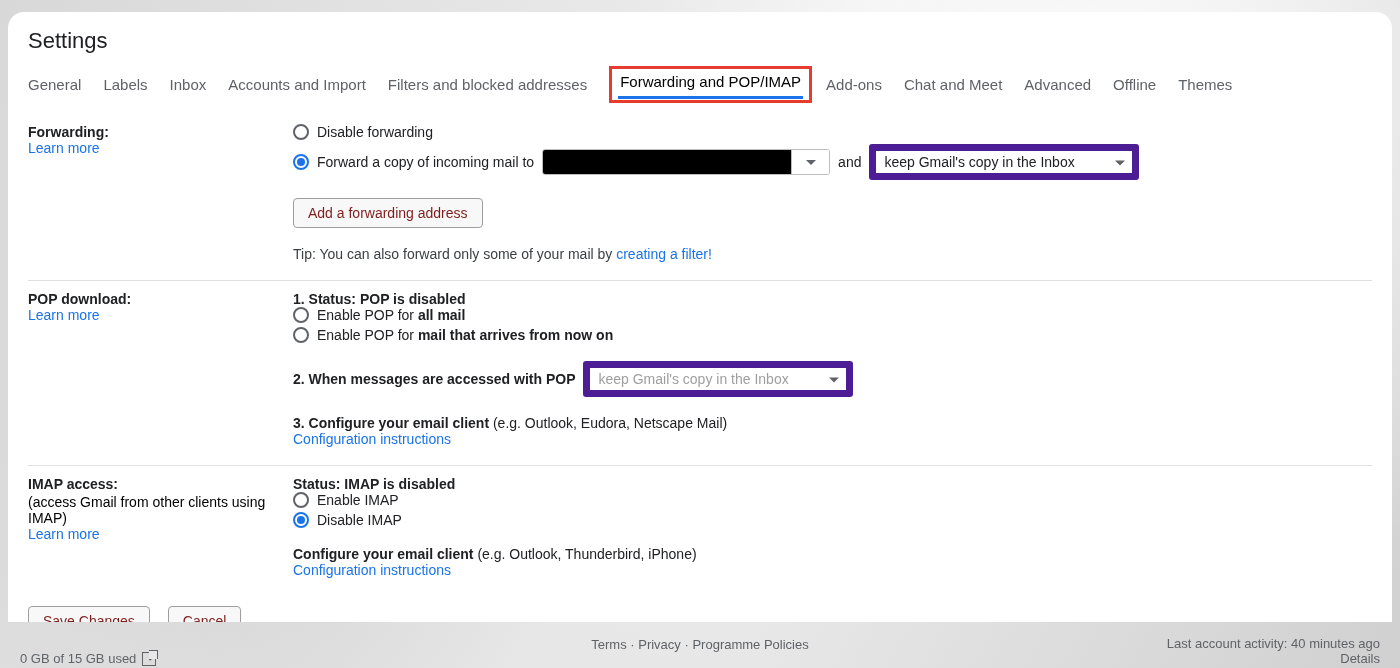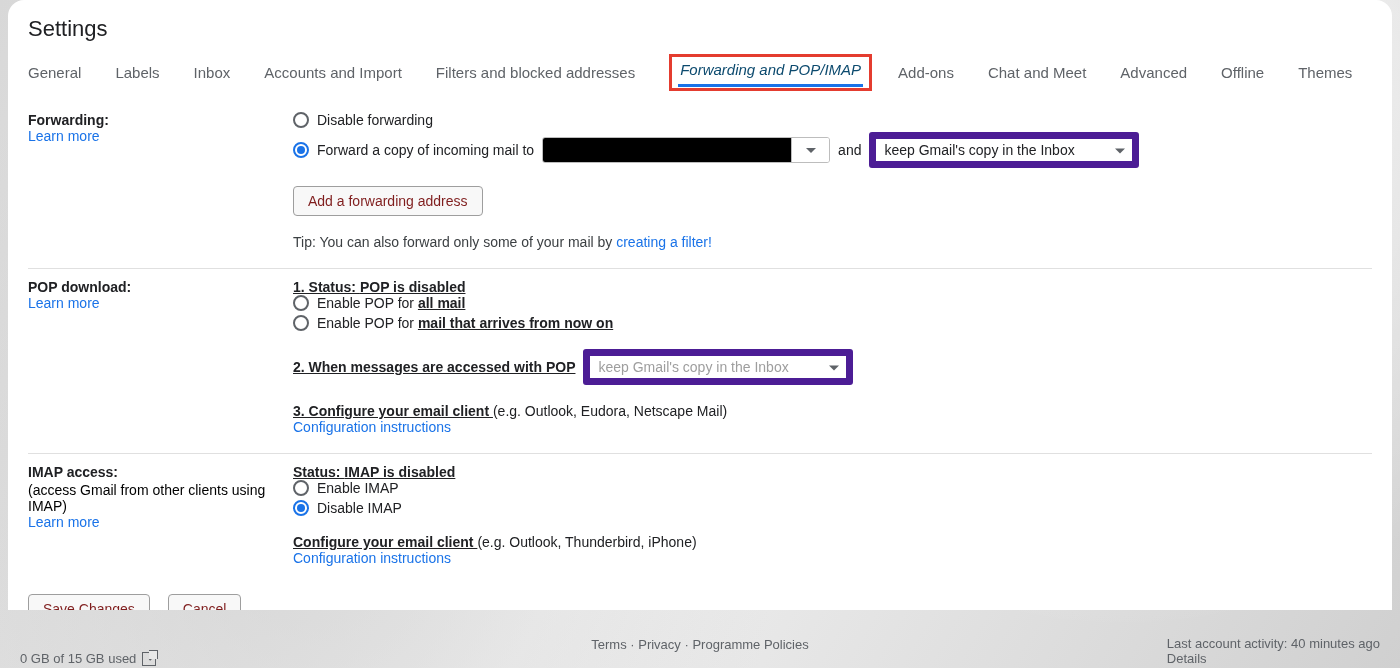--- a/index.html
+++ b/index.html
@@ -17,53 +17,52 @@
       position: absolute;
       inset: 0;
       background:
         radial-gradient(circle at 80% 20%, rgba(255,255,255,0.9) 0%, transparent 40%),
         radial-gradient(circle at 20% 80%, rgba(200,200,200,0.5) 0%, transparent 40%),
         linear-gradient(120deg, #d8d8d8, #f0f0f0, #d0d0d0);
     }
     .main-panel {
       position: relative;
       background: #fff;
-      margin: 0 8px 0 8px;
+      margin: 12px 8px 0 8px;
       border-radius: 16px 16px 0 0;
       height: 610px;
       overflow: hidden;
     }
     .settings-title {
       font-size: 22px;
       font-weight: 400;
       padding: 16px 20px 12px 20px;
       color: #202124;
     }
     .tabs {
       display: flex;
-      gap: 16px;
+      gap: 4px;
       padding: 0 20px;
       border-bottom: 1px solid transparent;
       flex-wrap: wrap;
     }
     .tab {
       padding: 10px 14px 10px 0;
       margin-right: 4px;
       color: #5f6368;
       font-size: 15px;
       cursor: pointer;
       white-space: nowrap;
     }
     .tab.active {
-      color: #0c4a6e;
+      color: #000000;
       border-bottom: 3px solid #1a73e8;
       padding-left: 8px;
       padding-right: 8px;
       margin-right: 10px;
-      font-style: italic;
     }
     .tab-highlight {
       border: 3px solid #e43c2f;
       padding: 4px 6px;
       margin-right: 10px;
       display: inline-block;
     }
     .tab-highlight .tab.active {
       border-bottom: 3px solid #1a73e8;
       padding: 4px 2px 6px 2px;
@@ -171,21 +170,21 @@
     }
     .btn {
       border: 1px solid #9e9e9e;
       background: #f8f8f8;
       padding: 6px 14px;
       border-radius: 4px;
       font-size: 14px;
       cursor: pointer;
       color: #7f1d1d;
     }
-    .bold { font-weight: 700; text-decoration: underline; }
+    .bold { font-weight: 700; }
     .tip { margin-top: 18px; color: #3c4043; }
     .spacer { height: 14px; }
     .action-row {
       display: flex;
       gap: 18px;
       padding: 10px 0 16px 0;
     }
     .footer {
       position: absolute;
       bottom: 0;
@@ -198,21 +197,21 @@
       font-size: 13px;
       color: #5f6368;
       padding: 0 12px 2px 12px;
     }
     .footer .center {
       position: absolute;
       left: 50%;
       transform: translateX(-50%);
       bottom: 16px;
     }
-    .footer .right { text-align: left; }
+    .footer .right { text-align: right; }
     .footer a { color: #5f6368; cursor: pointer; }
     .storage {
       display: flex;
       align-items: center;
       gap: 6px;
     }
     .open-icon {
       width: 14px; height: 14px;
       border: 1.5px solid #5f6368;
       position: relative;

